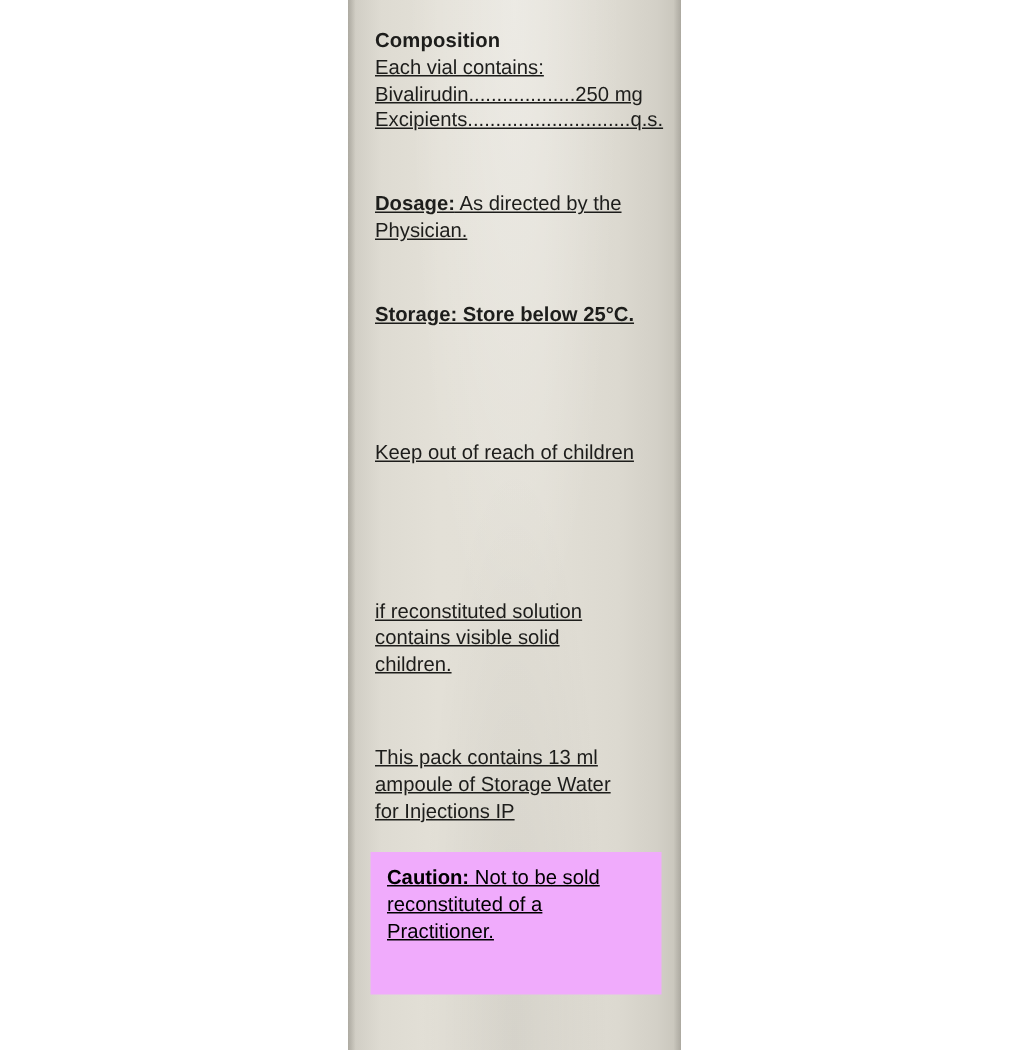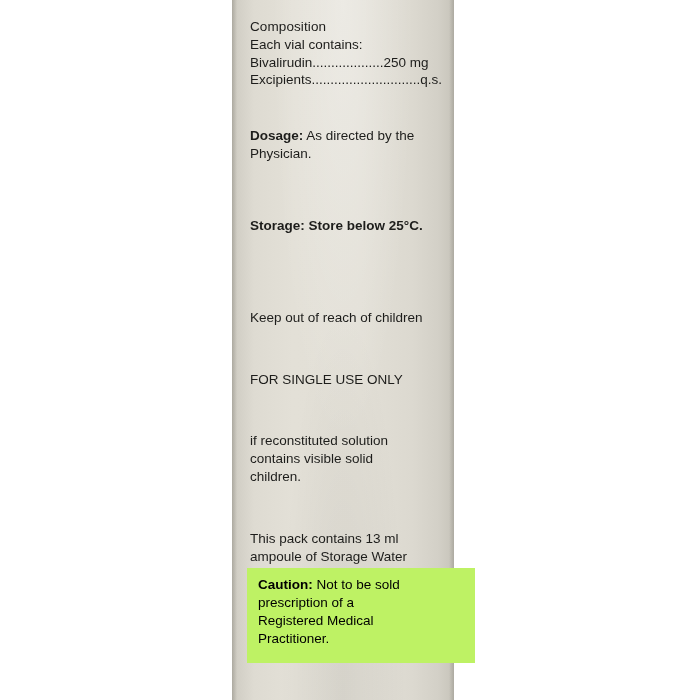--- a/index.html
+++ b/index.html
@@ -78,39 +78,39 @@
 
   .block {
     margin-bottom: 0;
   }
   .spacer-sm { height: 30px; }
   .spacer-md { height: 38px; }
   .spacer-lg { height: 44px; }
 
   .bold {
     font-weight: bold;
-    margin-top: 16px;
   }
   .heading {
-    font-weight: normal;
+    font-weight: bold;
     font-size: 13.5px;
     letter-spacing: 0.1px;
   }
   .line {
     white-space: pre-wrap;
+    text-decoration: underline;
   }
 
   
   #warning-box {
     position: absolute;
     left: 247px;
     top: 568px;
-    width: 228px;
+    width: 194px;
     height: 95px;
-    background: #bef264;
+    background: #f0abfc;
     color: #000000;
     box-sizing: border-box;
     padding: 8px 10px 6px 11px;
     font-size: 13.5px;
     line-height: 1.33;
   }
   #warning-box .bold { font-weight: bold; }
 </style>
 </head>
 <body>
@@ -142,23 +142,20 @@
 
       <div class="spacer-lg"></div>
       <div class="spacer-sm"></div>
 
       <div class="block">
         <div class="line">Keep out of reach of children</div>
       </div>
 
       <div class="spacer-lg"></div>
 
-      <div class="block">
-        <div class="line">FOR SINGLE USE ONLY</div>
-      </div>
 
       <div class="spacer-lg"></div>
 
       <div class="block">
         <div class="line">if reconstituted solution</div>
         <div class="line">contains visible solid</div>
         <div class="line">children.</div>
       </div>
 
       <div class="spacer-lg"></div>
@@ -170,18 +167,17 @@
       </div>
 
     </div>
   </div>
 
   <div class="edge left"></div>
   <div class="edge right"></div>
 
   <div id="warning-box">
     <div class="line"><span class="bold">Caution:</span><span> Not to be sold</span></div>
-    <div class="line">prescription of a</div>
-    <div class="line">Registered Medical</div>
+    <div class="line">reconstituted of a</div>
     <div class="line">Practitioner.</div>
   </div>
 
 </div>
 
 </body></html>

